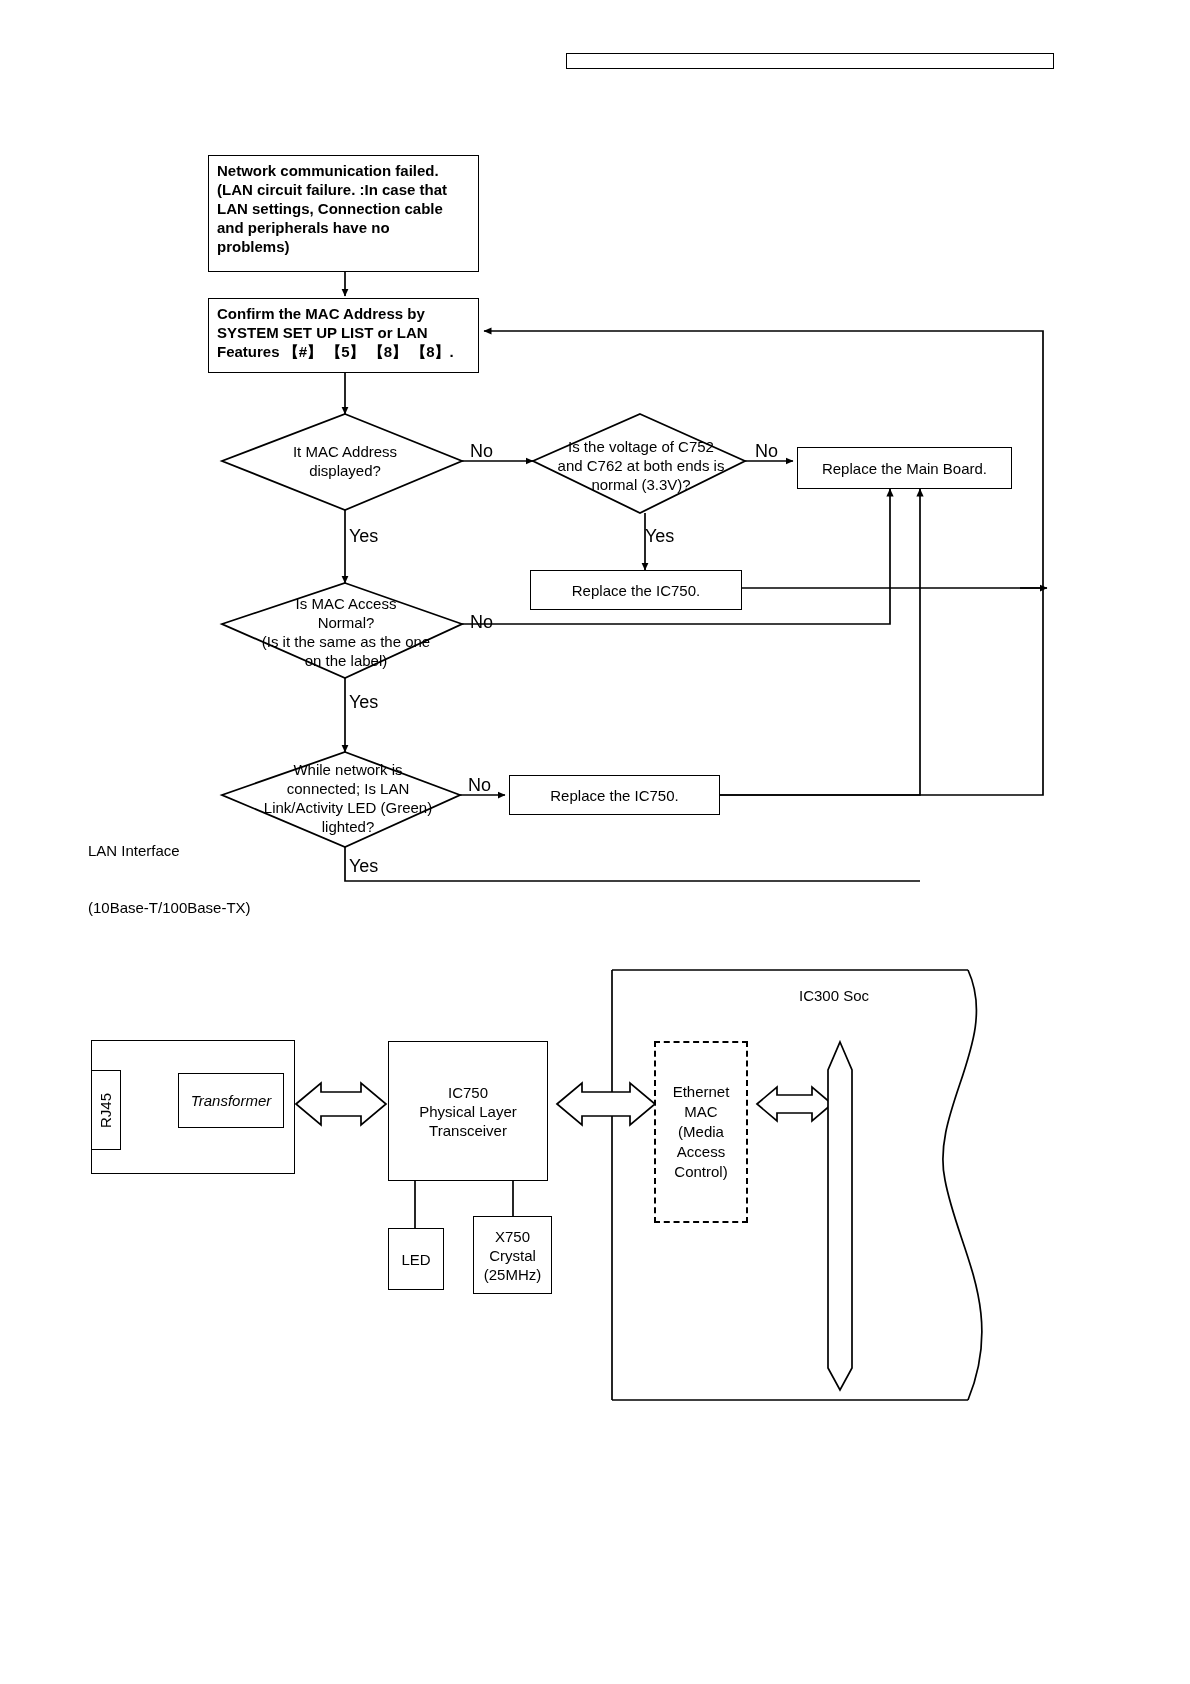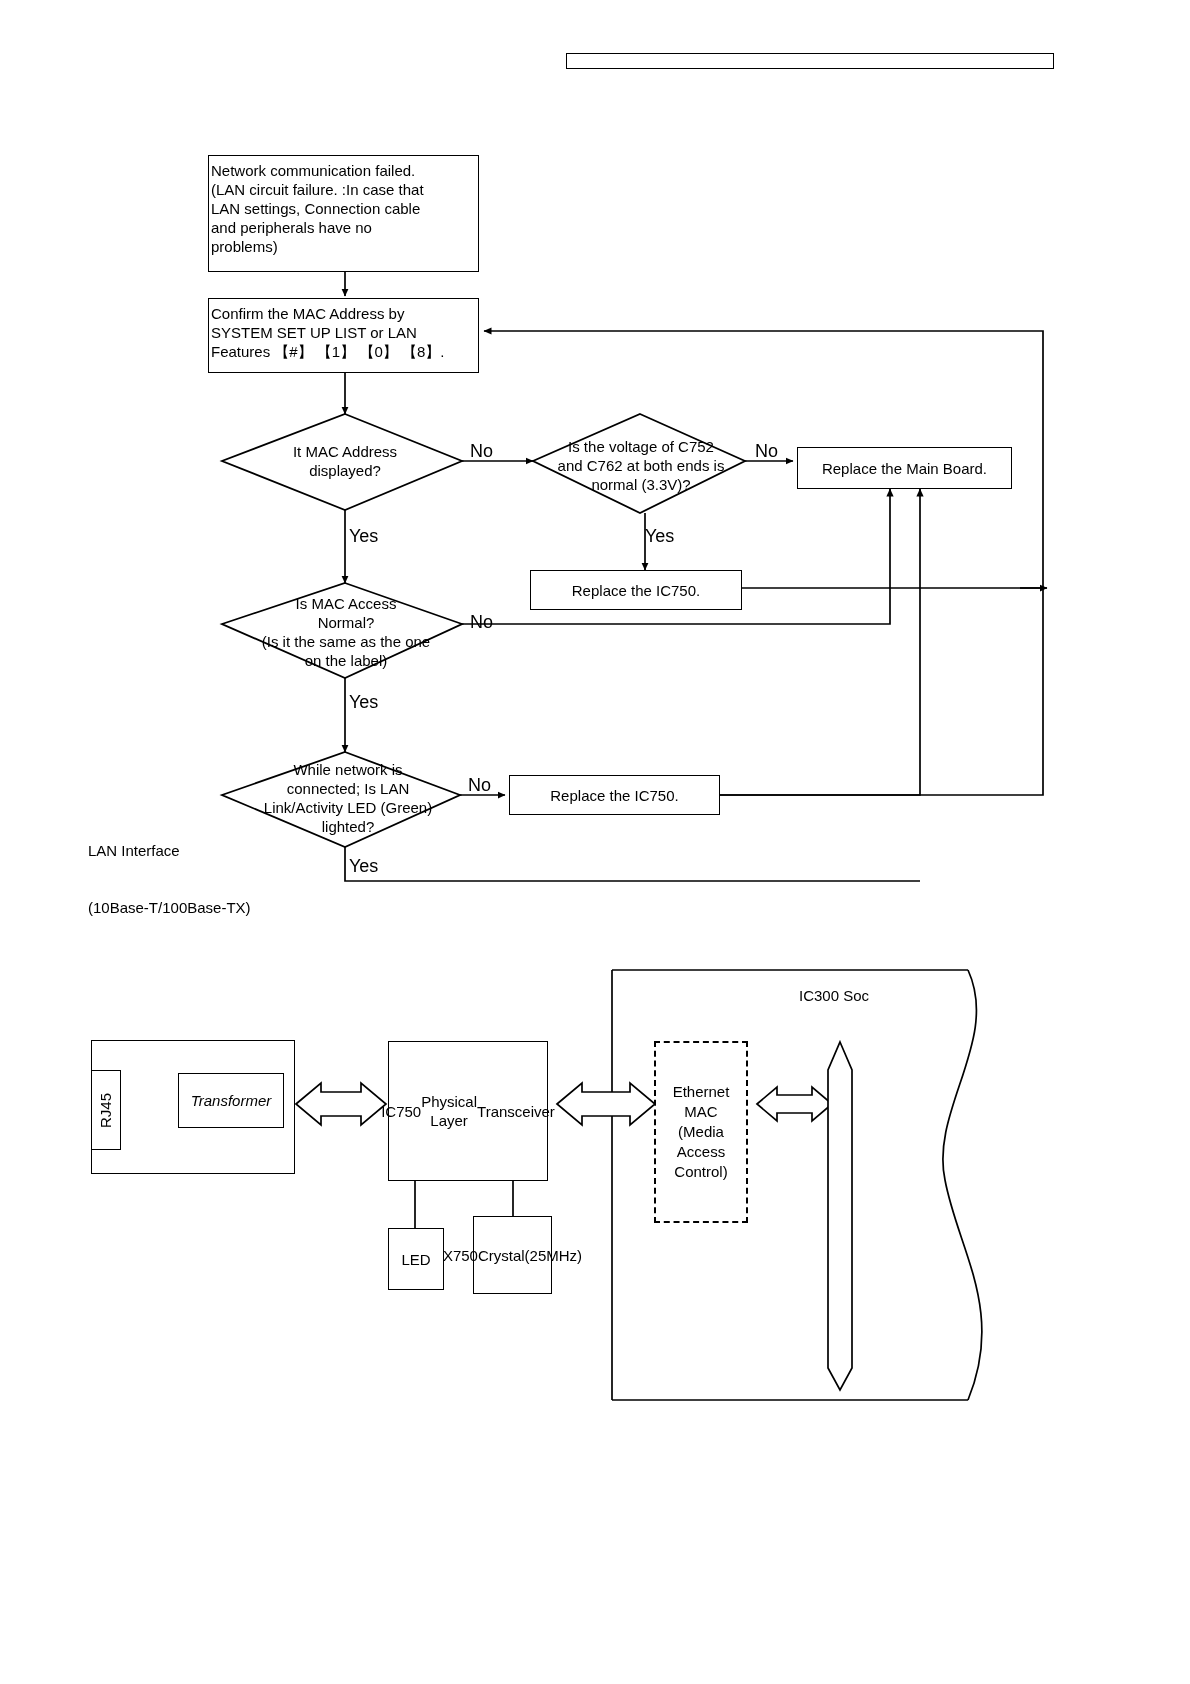--- a/index.html
+++ b/index.html
@@ -15,23 +15,23 @@
     position:absolute;left:566px;top:53px;width:488px;height:16px;
     border:1.5px solid #000;background:#fff;box-sizing:border-box;
   }
   
   svg.lines{position:absolute;left:0;top:0;width:1190px;height:1684px;pointer-events:none;}
   
   .box{
     position:absolute;box-sizing:border-box;border:1.6px solid #000;background:#fff;
     font-size:15px;line-height:19px;
   }
-  .box.pad{padding:5px 2px;}
+  .box.pad{padding:5px 8px;font-weight:bold;}
   .center{display:flex;align-items:center;justify-content:center;text-align:center;}
-  .col{display:flex;align-items:center;justify-content:center;text-align:center;}
+  .col{display:flex;flex-direction:column;align-items:center;justify-content:center;text-align:center;}
   .lbl{position:absolute;font-size:15px;line-height:19px;white-space:pre;}
   .edge-lbl{position:absolute;font-size:18px;line-height:16px;}
   
   .dia-text{
     position:absolute;display:flex;flex-direction:column;align-items:center;
     justify-content:center;text-align:center;font-size:15px;line-height:19px;
   }
   .bx-line{display:block;}
   
   .vert{
@@ -121,21 +121,21 @@
     <span class="bx-line">Network communication failed.</span>
     <span class="bx-line">(LAN circuit failure. :In case that</span>
     <span class="bx-line"> LAN settings, Connection cable</span>
     <span class="bx-line"> and peripherals have no</span>
     <span class="bx-line">problems)</span>
   </div>
 
   <div class="box pad" style="left:208px;top:298px;width:271px;height:75px;">
     <span class="bx-line">Confirm the MAC Address by</span>
     <span class="bx-line">SYSTEM SET UP LIST or LAN</span>
-    <span class="bx-line">Features 【#】 【1】 【0】 【8】.</span>
+    <span class="bx-line">Features 【#】 【5】 【8】 【8】.</span>
   </div>
 
   <svg class="lines" style="left:0;top:0;" viewBox="0 0 1190 1684">
     <g stroke="#000" stroke-width="1.8" fill="#fff">
       <polygon points="345,414 462,461 345,510 222,461"></polygon>
       <polygon points="640,414 745,461 640,513 533,461"></polygon>
       <polygon points="345,583 462,624 345,678 222,624"></polygon>
       <polygon points="345,752 460,795 345,847 222,795"></polygon>
     </g>
   </svg>

